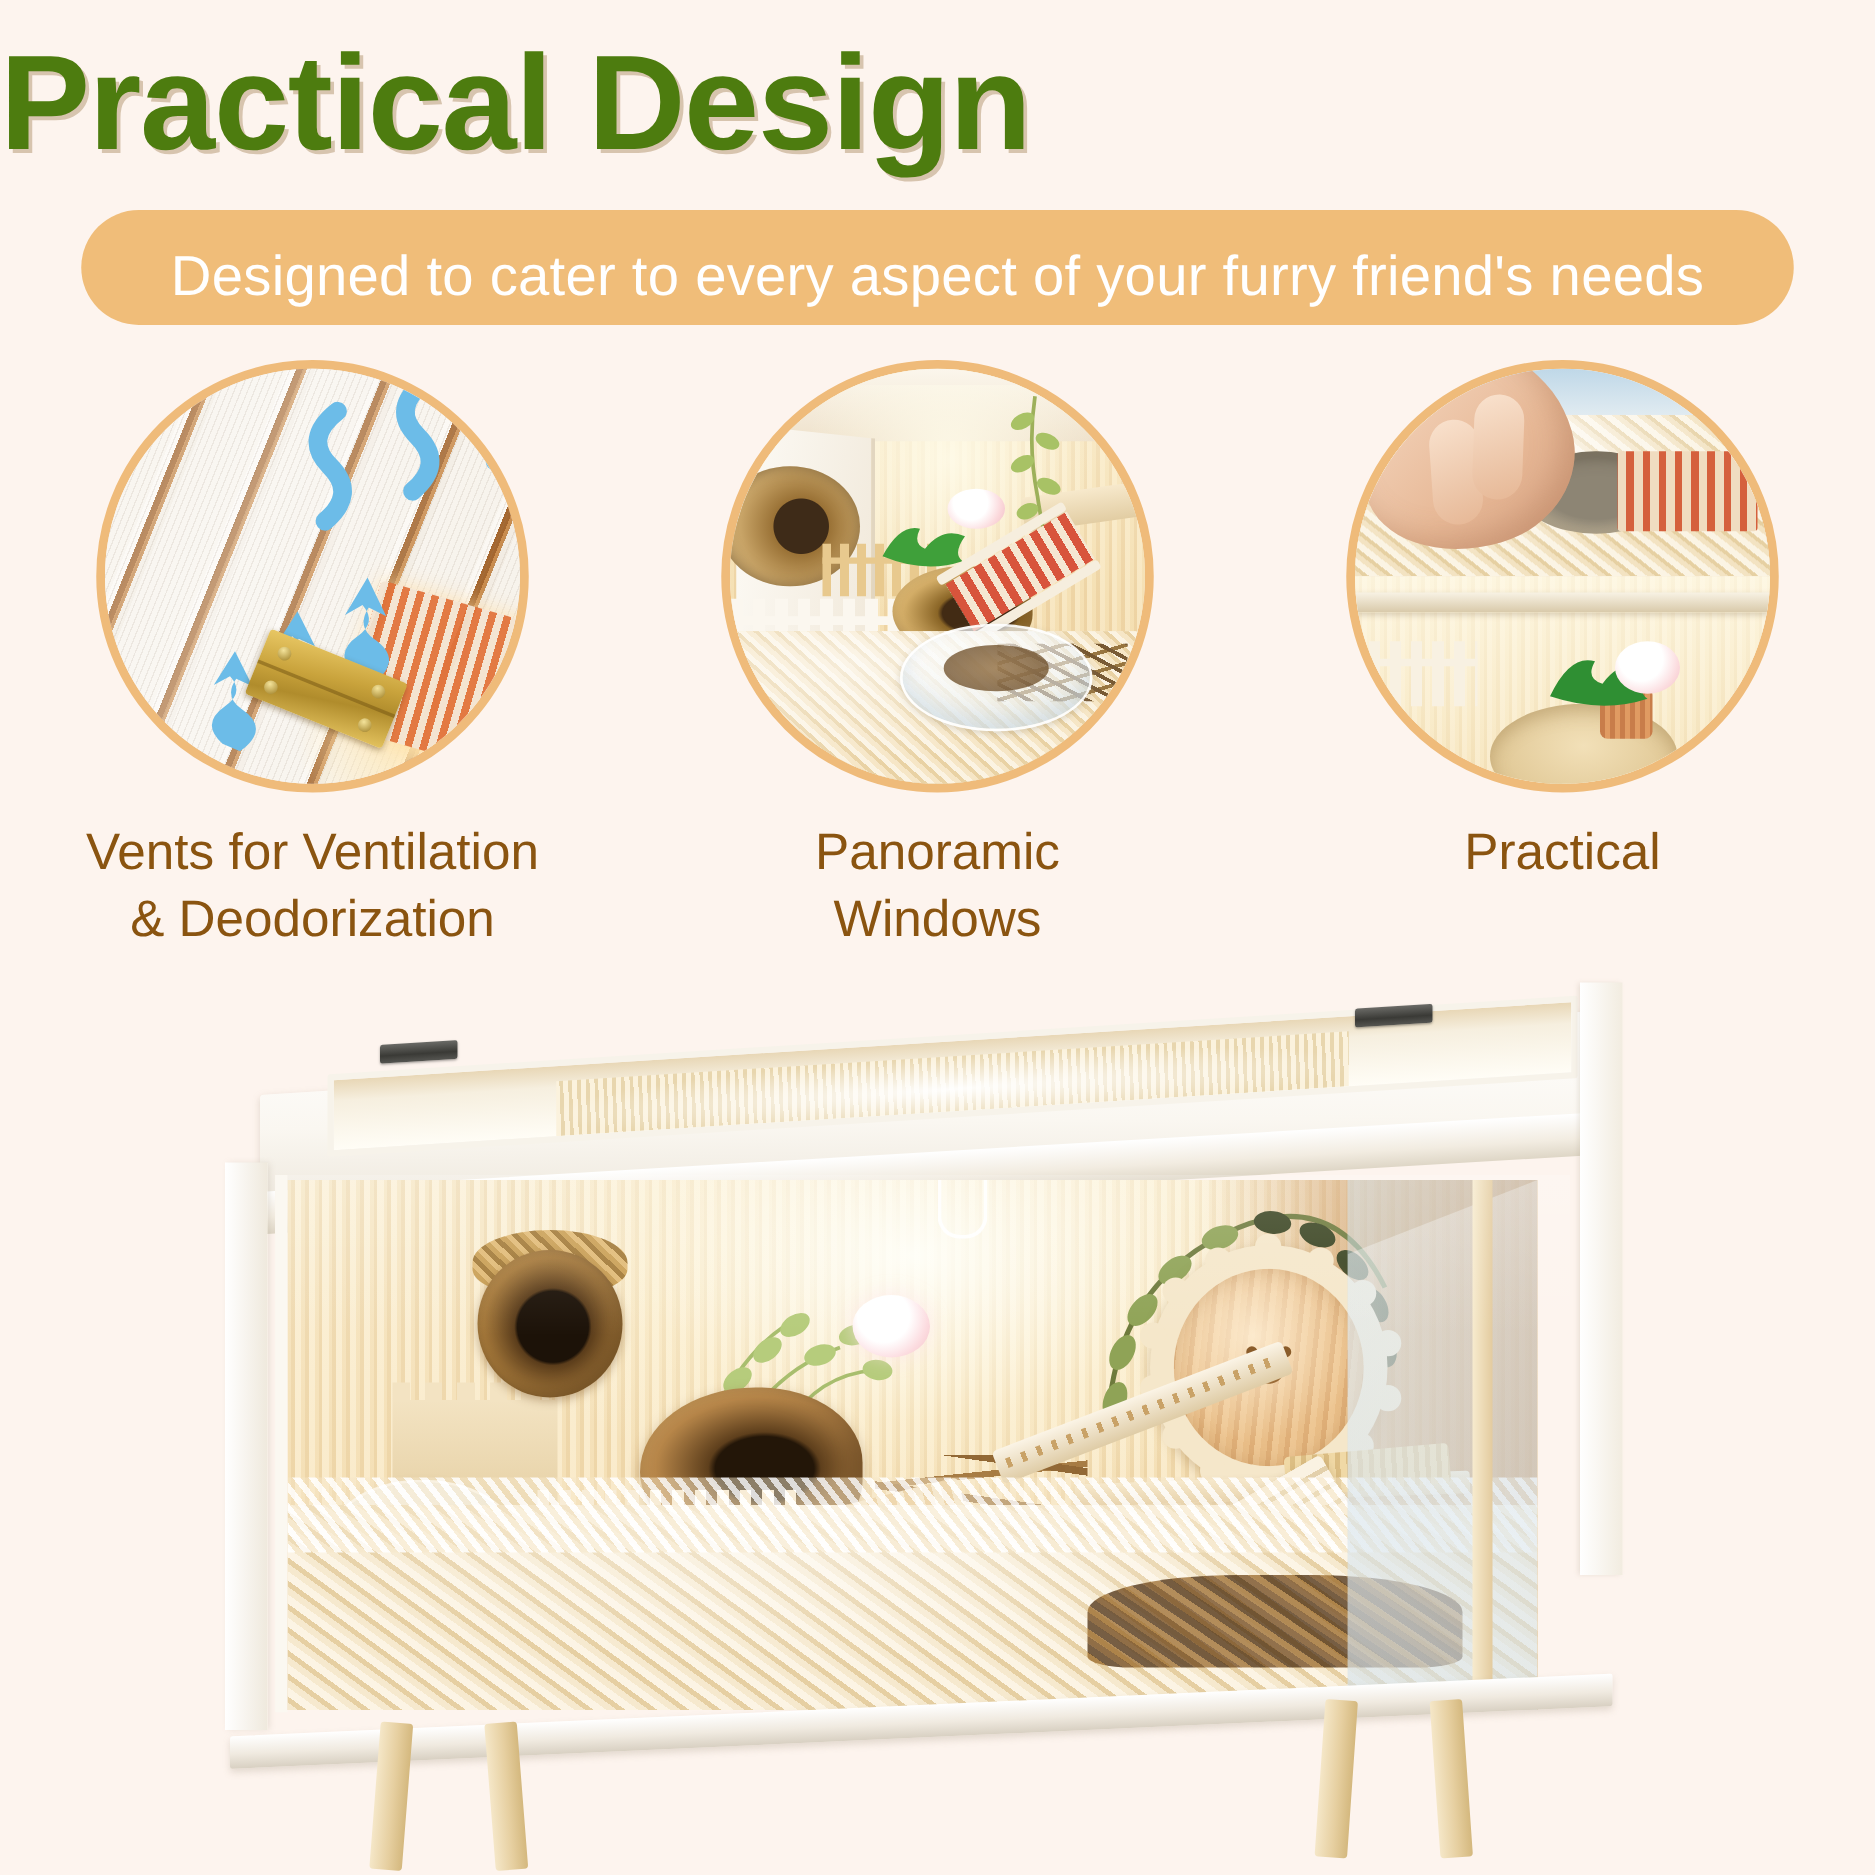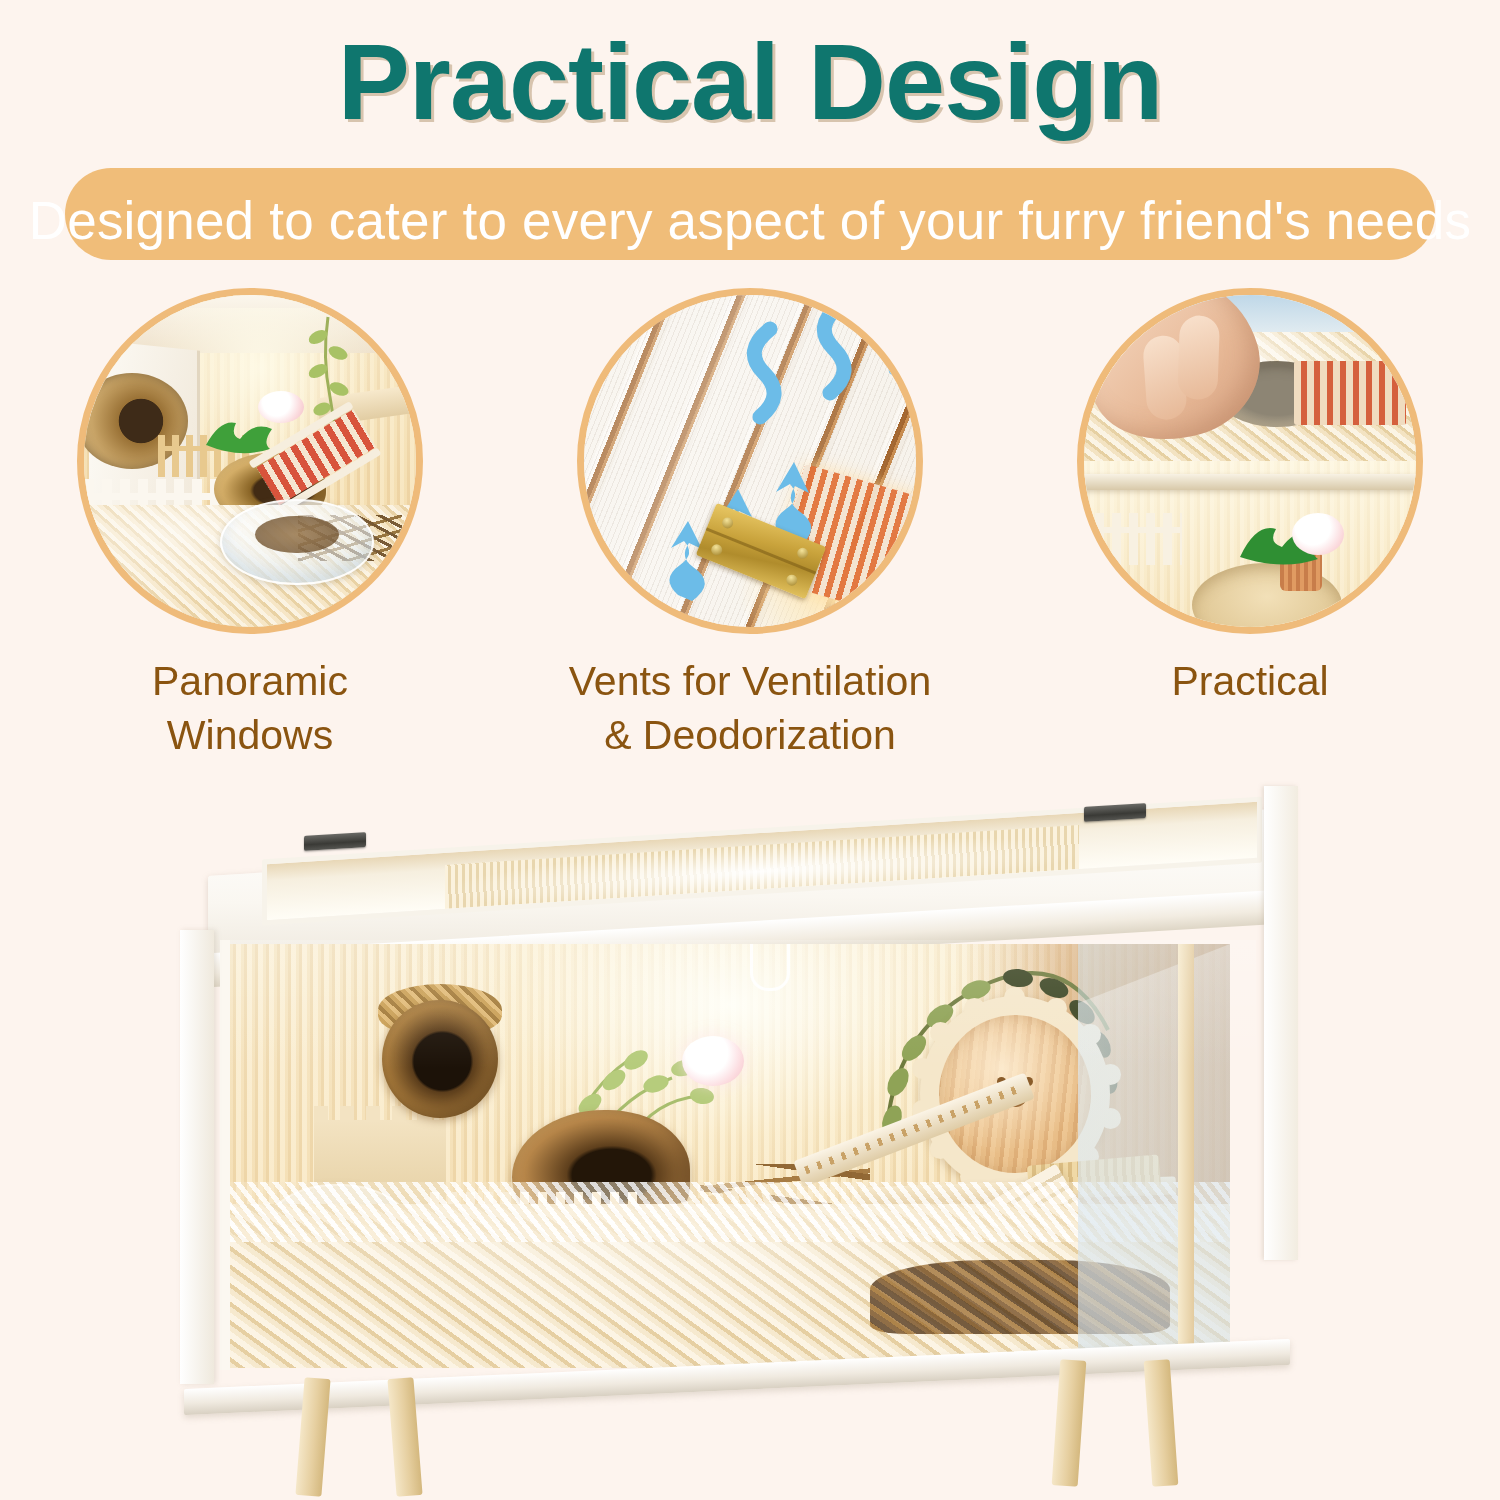--- a/index.html
+++ b/index.html
@@ -8,40 +8,39 @@
     width:1500px;height:1500px;
     background:#FDF4EE;
     font-family:"Liberation Sans","DejaVu Sans",sans-serif;
     overflow:hidden;position:relative;
   }
   .page{position:relative;width:1500px;height:1500px;}
 
   
   .title{
     position:absolute;left:0;top:24px;width:1500px;
-    text-align:center;
     font-size:108px;line-height:1.08;
     font-weight:bold;
     letter-spacing:-1px;
-    color:#0f766e;
+    color:#4d7c0f;
     text-shadow:3px 3px 0 rgba(120,72,12,.28);
     white-space:nowrap;
   }
 
   
   .pill{
     position:absolute;left:65px;top:168px;
     width:1370px;height:92px;
     background:#F0BD79;
     border-radius:46px;
     display:flex;align-items:center;justify-content:center;
   }
   .pill-text{
     color:#FFFFFF;
-    font-size:53px;
+    font-size:45px;
     letter-spacing:.2px;
     white-space:nowrap;
     margin-top:13px;
   }
 
   
   .features{
     position:absolute;left:0;top:288px;width:1500px;height:490px;
     display:flex;justify-content:space-around;align-items:flex-start;
   }
@@ -605,20 +604,62 @@
 
   <div class="pill">
     <span class="pill-text">Designed to cater to every aspect of your furry friend's needs</span>
   </div>
 
   <div class="features">
 
     <div class="feature">
       <div class="circle">
         <div class="scene">
+          <div class="vent-wood"></div>
+          <div class="vent-grain"></div>
+
+          <div class="warmglow"></div>
+          <div class="grill"></div>
+
+          <div class="arrow" style="left:60px;top:150px;">
+            <svg width="250" height="190" viewBox="0 0 250 190">
+              <g fill="#6CBCE8">
+                <path d="M34 150 q-18 -16 2 -30 q16 -11 4 -24 l-13 7 l17 -27 l14 28 l-13 -6 q-10 14 4 24 q24 16 -1 34 z"></path>
+                <path d="M84 118 q-18 -16 2 -30 q16 -11 4 -24 l-13 7 l17 -27 l14 28 l-13 -6 q-10 14 4 24 q24 16 -1 34 z"></path>
+                <path d="M140 96 q-18 -18 2 -32 q16 -11 4 -25 l-14 8 l18 -30 l15 31 l-14 -7 q-10 15 4 25 q25 17 -1 36 z"></path>
+              </g>
+            </svg>
+          </div>
+          <div class="arrow" style="left:150px;top:-18px;">
+            <svg width="210" height="160" viewBox="0 0 210 160">
+              <g fill="none" stroke="#6CBCE8" stroke-width="15" stroke-linecap="round">
+                <path d="M26 140 q26 -22 4 -44 q-22 -22 6 -44"></path>
+                <path d="M96 116 q26 -22 4 -44 q-22 -22 6 -44"></path>
+                <path d="M162 92 q26 -22 4 -44 q-22 -22 6 -40"></path>
+              </g>
+            </svg>
+          </div>
+
+          <div class="hinge">
+            <span class="screw" style="left:12px;top:9px;"></span>
+            <span class="screw" style="left:12px;bottom:7px;"></span>
+            <span class="screw" style="right:14px;top:9px;"></span>
+            <span class="screw" style="right:14px;bottom:7px;"></span>
+          </div>
+        </div>
+      </div>
+      <div class="feat-label">
+        <div>Vents for Ventilation</div>
+        <div>&amp; Deodorization</div>
+      </div>
+    </div>
+
+    <div class="feature">
+      <div class="circle">
+        <div class="scene">
           <div class="c2-back"></div>
           <div class="c2-toppanel"></div>
           <div class="c2-light"></div>
 
           <div class="c2-shelf"></div>
           <div class="c2-vine">
             <svg width="46" height="130" viewBox="0 0 46 130">
               <path d="M24 2 q-6 40 2 80 q4 28 10 46" stroke="#9DB05A" stroke-width="3" fill="none"></path>
               <g fill="#A8C265">
                 <ellipse cx="14" cy="22" rx="10" ry="6" transform="rotate(-28 14 22)"></ellipse>
@@ -652,62 +693,20 @@
           </div>
 
           <div class="c2-bedding"></div>
           <div class="c2-sticks"></div>
           <div class="c2-bowl"></div>
         </div>
       </div>
       <div class="feat-label">
         <div>Panoramic</div>
         <div>Windows</div>
-      </div>
-    </div>
-
-    <div class="feature">
-      <div class="circle">
-        <div class="scene">
-          <div class="vent-wood"></div>
-          <div class="vent-grain"></div>
-
-          <div class="warmglow"></div>
-          <div class="grill"></div>
-
-          <div class="arrow" style="left:60px;top:150px;">
-            <svg width="250" height="190" viewBox="0 0 250 190">
-              <g fill="#6CBCE8">
-                <path d="M34 150 q-18 -16 2 -30 q16 -11 4 -24 l-13 7 l17 -27 l14 28 l-13 -6 q-10 14 4 24 q24 16 -1 34 z"></path>
-                <path d="M84 118 q-18 -16 2 -30 q16 -11 4 -24 l-13 7 l17 -27 l14 28 l-13 -6 q-10 14 4 24 q24 16 -1 34 z"></path>
-                <path d="M140 96 q-18 -18 2 -32 q16 -11 4 -25 l-14 8 l18 -30 l15 31 l-14 -7 q-10 15 4 25 q25 17 -1 36 z"></path>
-              </g>
-            </svg>
-          </div>
-          <div class="arrow" style="left:150px;top:-18px;">
-            <svg width="210" height="160" viewBox="0 0 210 160">
-              <g fill="none" stroke="#6CBCE8" stroke-width="15" stroke-linecap="round">
-                <path d="M26 140 q26 -22 4 -44 q-22 -22 6 -44"></path>
-                <path d="M96 116 q26 -22 4 -44 q-22 -22 6 -44"></path>
-                <path d="M162 92 q26 -22 4 -44 q-22 -22 6 -40"></path>
-              </g>
-            </svg>
-          </div>
-
-          <div class="hinge">
-            <span class="screw" style="left:12px;top:9px;"></span>
-            <span class="screw" style="left:12px;bottom:7px;"></span>
-            <span class="screw" style="right:14px;top:9px;"></span>
-            <span class="screw" style="right:14px;bottom:7px;"></span>
-          </div>
-        </div>
-      </div>
-      <div class="feat-label">
-        <div>Vents for Ventilation</div>
-        <div>&amp; Deodorization</div>
       </div>
     </div>
 
     <div class="feature">
       <div class="circle">
         <div class="scene">
           <div class="c3-lower"></div>
 
           <div class="c3-upper">
             <div class="c3-sky"></div>

